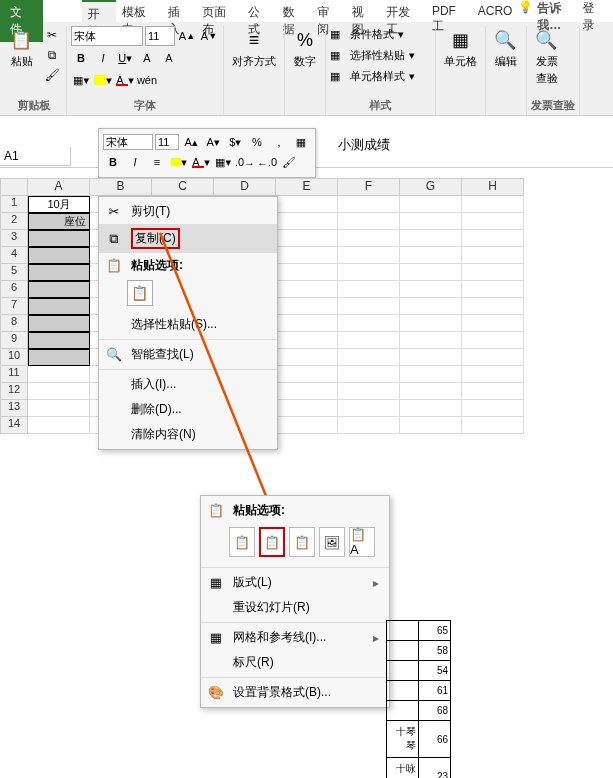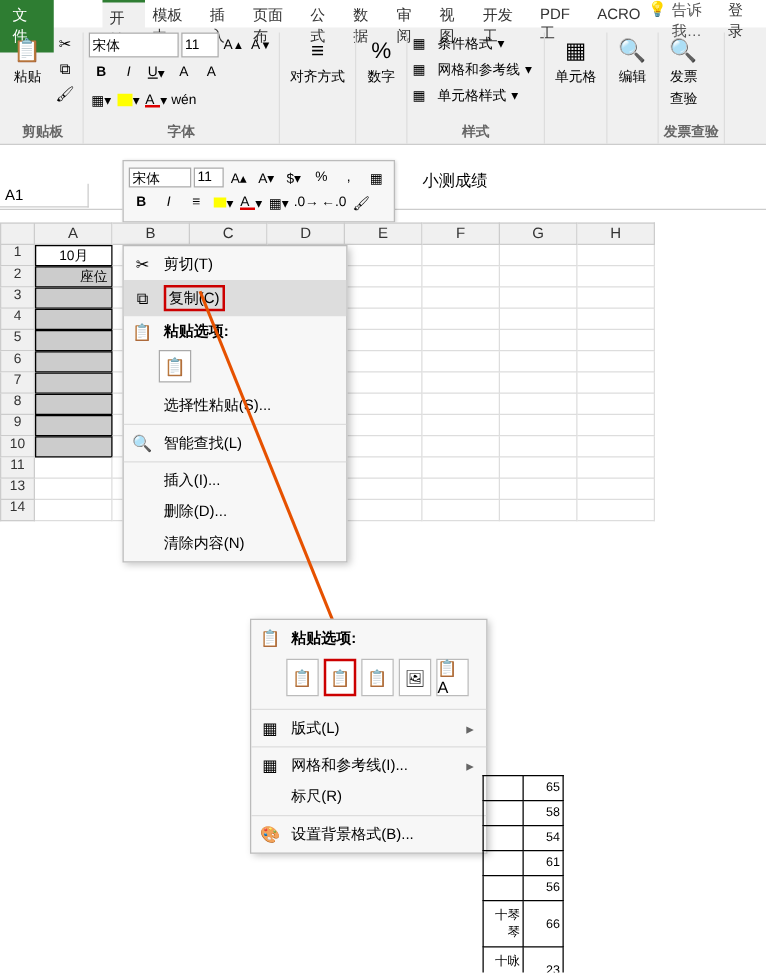--- a/index.html
+++ b/index.html
@@ -2,21 +2,21 @@
 <html><head>
 <meta charset="utf-8">
 <style>
 * { margin: 0; padding: 0; box-sizing: border-box; font-family: "Microsoft YaHei", sans-serif; }
 body { background: #fff; width: 613px; height: 778px; position: relative; overflow: hidden; }
 
 .menubar { display: flex; background: #fff; height: 22px; align-items: flex-start; font-size: 12px; }
 .menubar .tab { padding: 4px 6px; color: #333; cursor: pointer; }
 .menubar .tab.file { background: #2e7d32; color: #fff; padding: 4px 10px; }
 .menubar .tab.active { background: #f0f0f0; border-top: 2px solid #2e7d32; margin-left: 39px; }
-.menubar .tell { margin-left: 4px; color: #555; }
+.menubar .tell { margin-left: 4px; color: #555; font-weight: bold; }
 .menubar .login { margin-left: auto; margin-right: 8px; color: #333; }
 
 .ribbon { background: #f0f0f0; border-bottom: 1px solid #ccc; display: flex; height: 94px; padding: 4px 2px 0; font-size: 11px; }
 .rgroup { border-right: 1px solid #ddd; display: flex; flex-direction: column; padding: 0 4px; }
 .rgroup .body { flex: 1; display: flex; align-items: flex-start; gap: 4px; }
 .rgroup .label { text-align: center; color: #666; font-size: 11px; padding: 2px 0; font-weight: bold; }
 .bigbtn { display: flex; flex-direction: column; align-items: center; padding: 2px 4px; gap: 2px; }
 .bigbtn .icn { width: 24px; height: 24px; display: flex; align-items: center; justify-content: center; font-size: 18px; }
 .smallcol { display: flex; flex-direction: column; gap: 2px; }
 .smallbtn { width: 20px; height: 18px; display: flex; align-items: center; justify-content: center; font-size: 12px; }
@@ -164,21 +164,21 @@
         <span class="icn">%</span>
         <span>数字</span>
       </div>
     </div>
     <div class="label"></div>
   </div>
 
   <div class="rgroup" style="min-width:110px;">
     <div class="body" style="flex-direction:column;">
       <div class="stylerow"><span class="styicn">▦</span><span>条件格式</span>▾</div>
-      <div class="stylerow"><span class="styicn">▦</span><span>网格和参考线</span>▾</div>
+      <div class="stylerow"><span class="styicn">▦</span><span>选择性粘贴</span>▾</div>
       <div class="stylerow"><span class="styicn">▦</span><span>单元格样式</span>▾</div>
     </div>
     <div class="label">样式</div>
   </div>
 
   <div class="rgroup">
     <div class="body">
         <div class="bigbtn">
           <span class="icn">▦</span>
           <span>单元格</span>
@@ -371,20 +371,31 @@
         <div class="cell"></div>
         <div class="cell"></div>
         <div class="cell"></div>
         <div class="cell"></div>
         <div class="cell"></div>
         <div class="cell"></div>
         <div class="cell"></div>
         <div class="cell"></div>
       </div>
       <div class="gridrow">
+        <div class="rh">12</div>
+        <div class="cell"></div>
+        <div class="cell"></div>
+        <div class="cell"></div>
+        <div class="cell"></div>
+        <div class="cell"></div>
+        <div class="cell"></div>
+        <div class="cell"></div>
+        <div class="cell"></div>
+      </div>
+      <div class="gridrow">
         <div class="rh">13</div>
         <div class="cell"></div>
         <div class="cell"></div>
         <div class="cell"></div>
         <div class="cell"></div>
         <div class="cell"></div>
         <div class="cell"></div>
         <div class="cell"></div>
         <div class="cell"></div>
       </div>
@@ -460,20 +471,24 @@
     <span class="pb">📋</span>
     <span class="pb">🖼</span>
     <span class="pb">📋A</span>
   </div>
   <div class="sep"></div>
   <div class="mi">
       <span class="mic">▦</span>
       <span>版式(L)</span>
       <span class="arrow">▸</span>
     </div>
+  <div class="mi">
+      <span class="mic"></span>
+      <span>重设幻灯片(R)</span>
+    </div>
   <div class="sep"></div>
   <div class="mi">
       <span class="mic">▦</span>
       <span>网格和参考线(I)...</span>
       <span class="arrow">▸</span>
     </div>
   <div class="mi">
       <span class="mic"></span>
       <span>标尺(R)</span>
     </div>
@@ -497,21 +512,21 @@
       <tr>
         <td></td>
         <td>54</td>
       </tr>
       <tr>
         <td></td>
         <td>61</td>
       </tr>
       <tr>
         <td></td>
-        <td>56</td>
+        <td>68</td>
       </tr>
       <tr>
         <td>十琴琴</td>
         <td>66</td>
       </tr>
       <tr>
         <td>十咏左</td>
         <td>23</td>
       </tr>
     </tbody>

